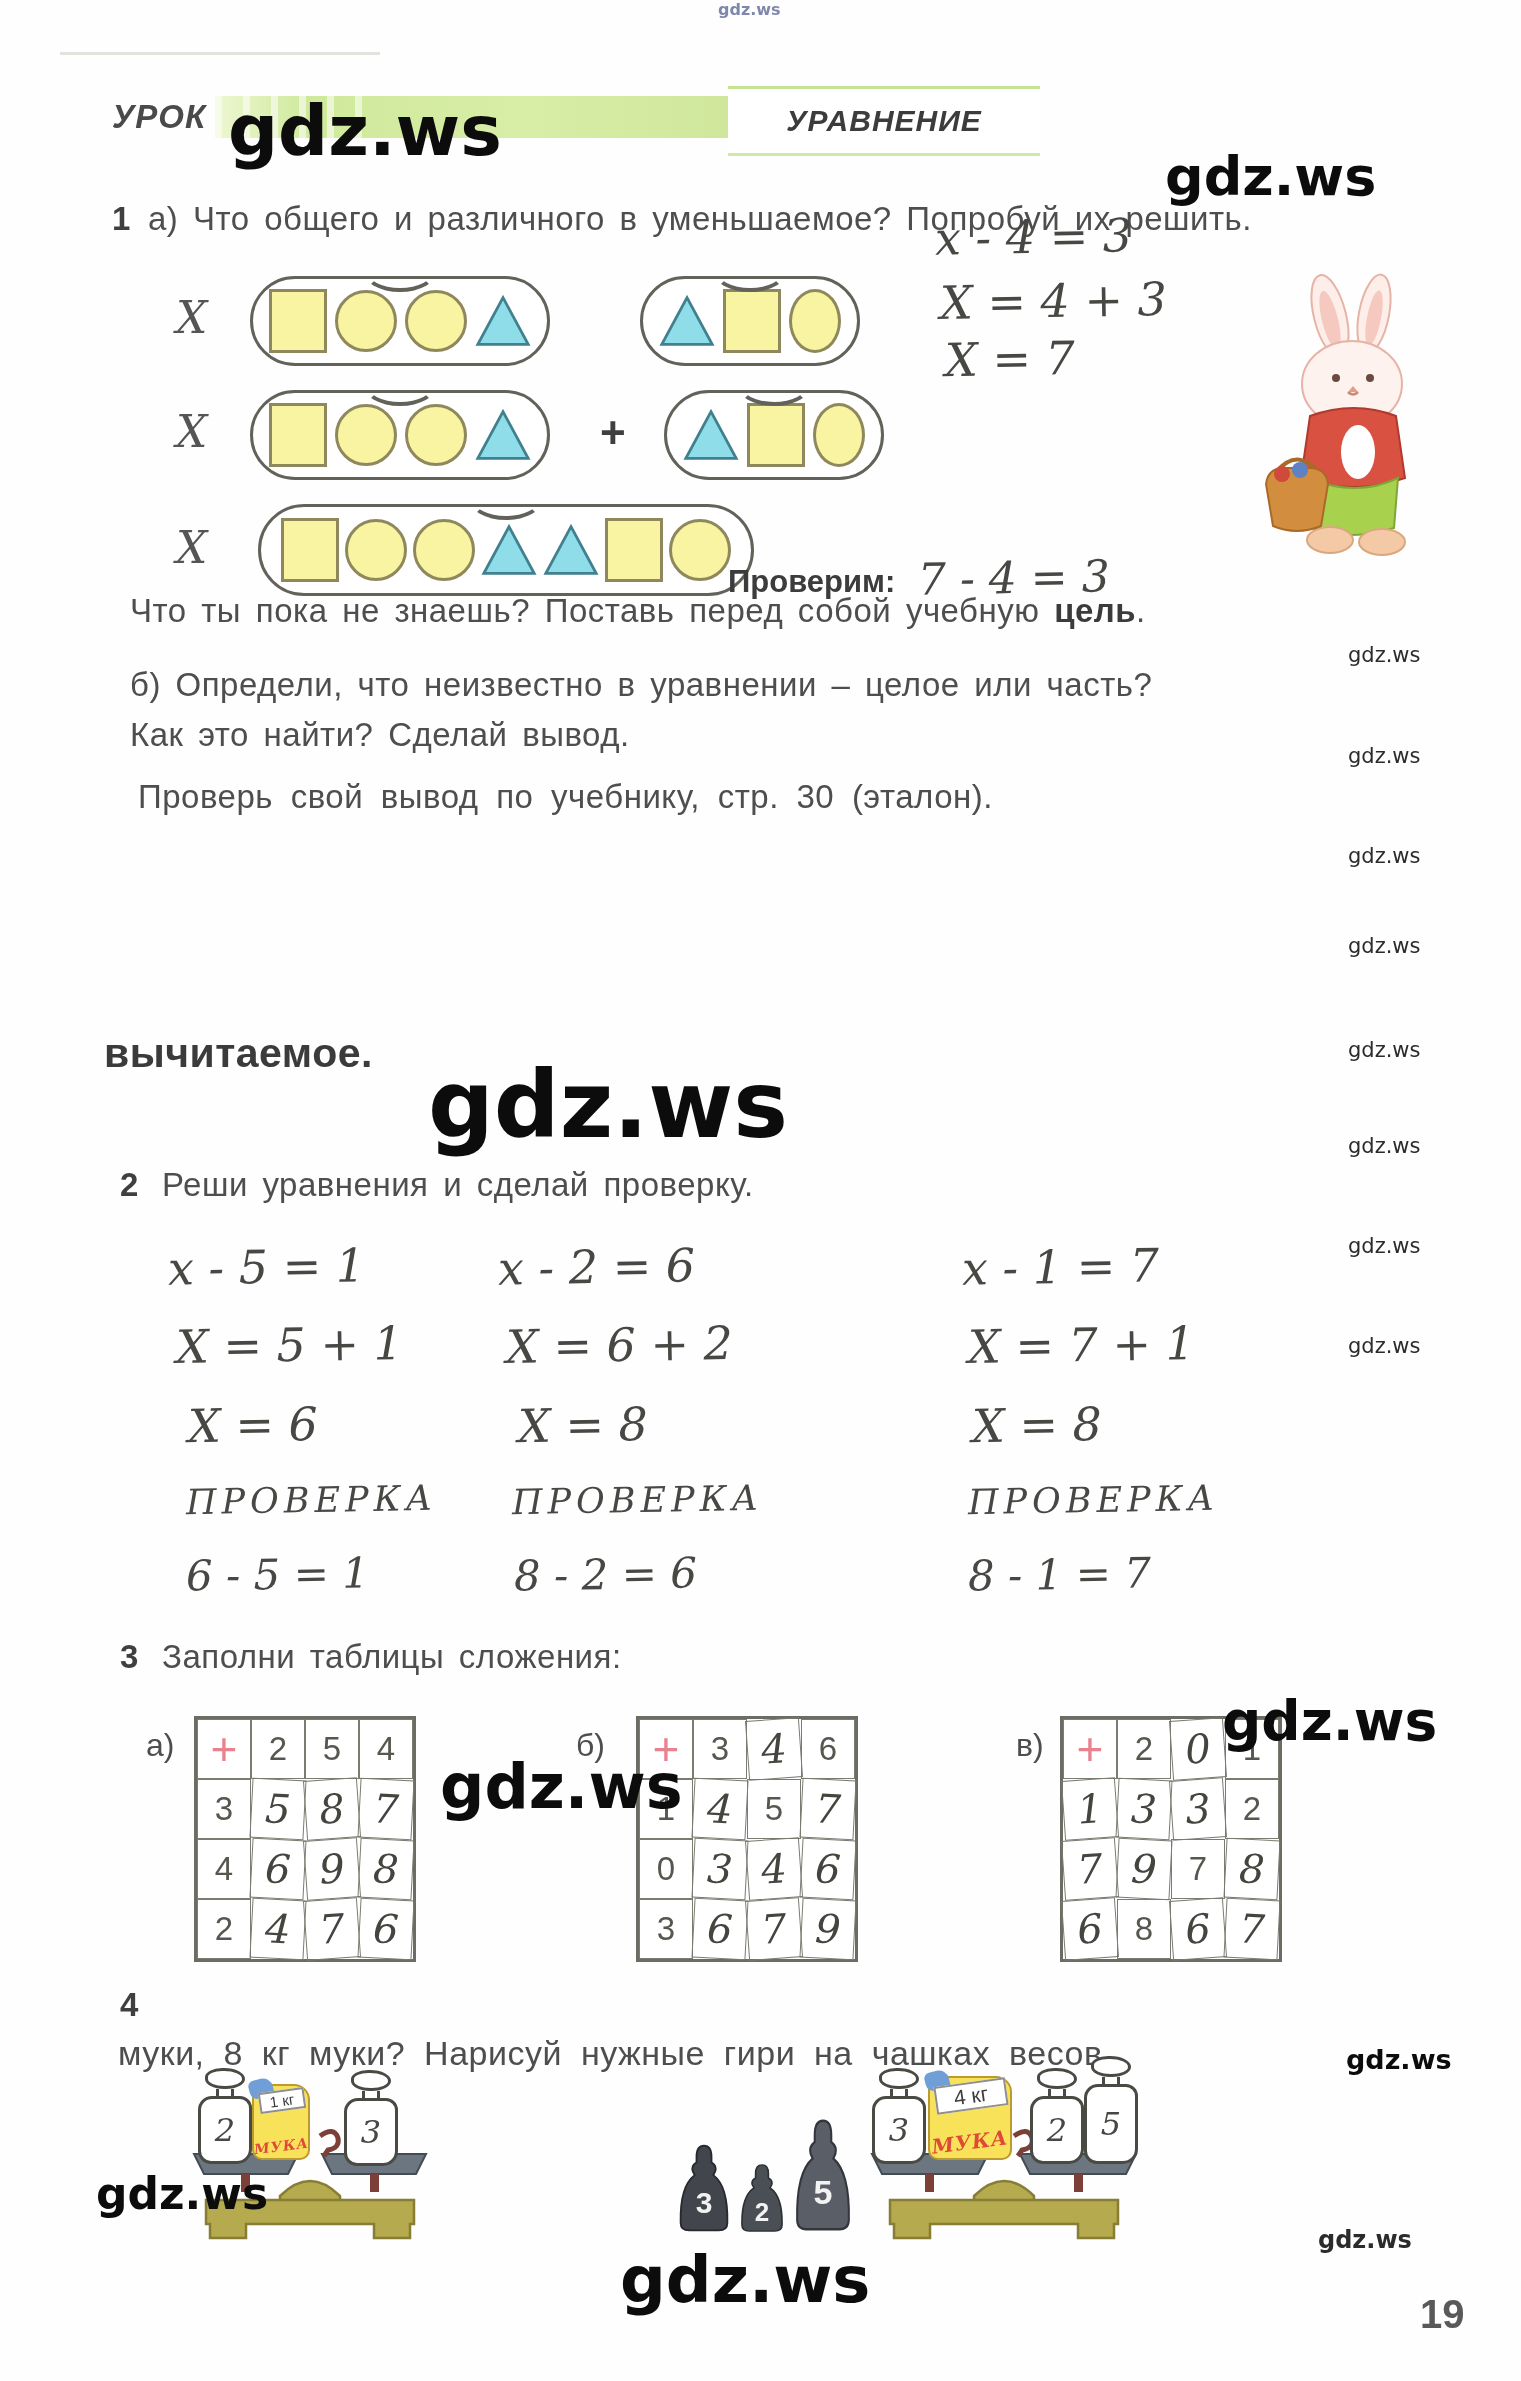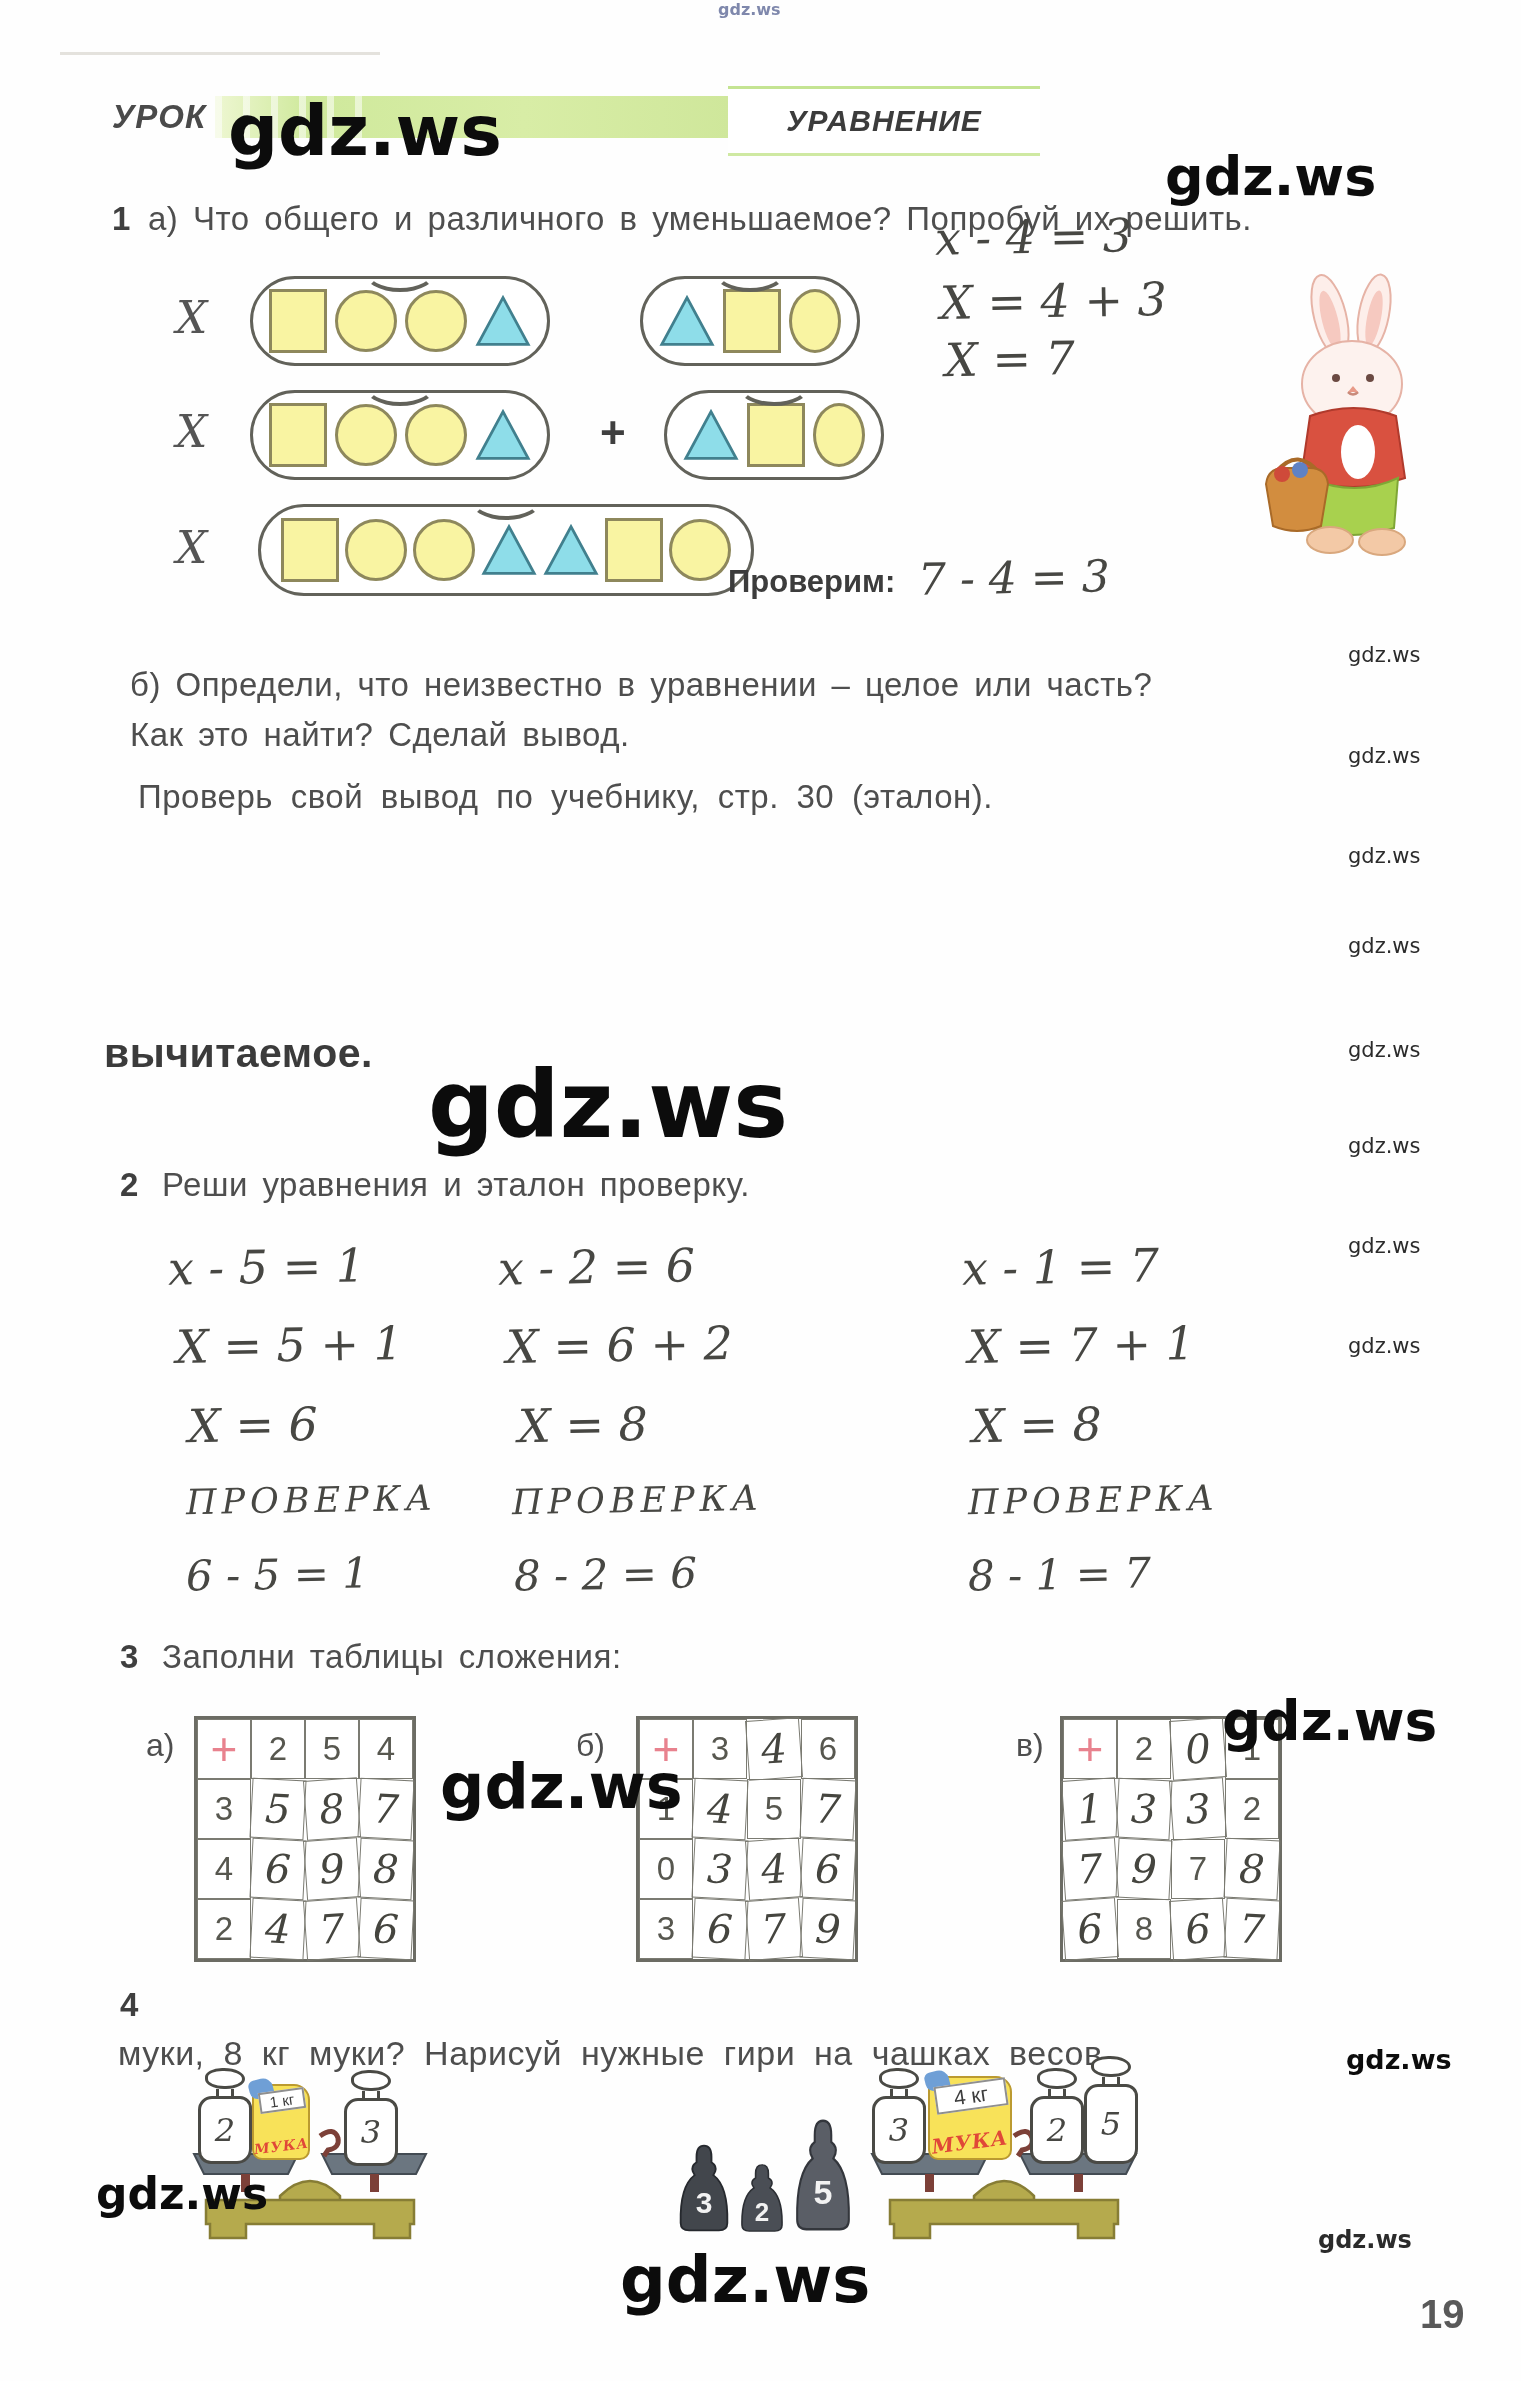--- a/index.html
+++ b/index.html
@@ -183,37 +183,40 @@
     <ellipse cx="96" cy="184" rx="17" ry="27" fill="#fff"></ellipse>
     <path d="M46,210 q48,20 90,0 l-4,50 q-42,14 -82,0 Z" fill="#a8d14e" stroke="#7fa636" stroke-width="2"></path>
     <ellipse cx="68" cy="272" rx="23" ry="13" fill="#f3c9a6" stroke="#d9a87e" stroke-width="2"></ellipse>
     <ellipse cx="120" cy="274" rx="23" ry="13" fill="#f3c9a6" stroke="#d9a87e" stroke-width="2"></ellipse>
     <path d="M14,204 q22,-26 44,2" stroke="#a96a28" stroke-width="4" fill="none"></path>
     <path d="M4,216 q2,-16 18,-16 l26,0 q16,0 18,16 l-7,42 q-24,10 -48,0 Z" fill="#d28d3f" stroke="#a96a28" stroke-width="2"></path>
     <circle cx="20" cy="206" r="8" fill="#cf4a3a"></circle>
     <circle cx="38" cy="202" r="8" fill="#5f82c4"></circle>
   </svg>
 
+  <div class="abs print para" style="left:130px;top:592px">
+    <span>Что ты пока не знаешь? Поставь перед собой учебную </span><span style="font-weight:bold;color:#3b3b3b">цель</span><span>.</span>
+  </div>
   <span class="abs print para" style="left:130px;top:666px">б) Определи, что неизвестно в уравнении – целое или часть?</span>
   <span class="abs print para" style="left:130px;top:716px">Как это найти? Сделай вывод.</span>
   <span class="abs print para" style="left:138px;top:778px;word-spacing:8px">Проверь свой вывод по учебнику, стр. 30 (эталон).</span>
 
   <span class="wm-sm" style="left:1348px;top:645px">gdz.ws</span>
   <span class="wm-sm" style="left:1348px;top:746px">gdz.ws</span>
   <span class="wm-sm" style="left:1348px;top:846px">gdz.ws</span>
 
   <span class="abs print concl" style="left:104px;top:1030px">вычитаемое.</span>
   <span class="wm-sm" style="left:1348px;top:936px">gdz.ws</span>
   <span class="wm-sm" style="left:1348px;top:1040px">gdz.ws</span>
 
   <span class="wm" style="left:428px;top:1060px;font-size:92px">gdz.ws</span>
   <span class="wm-sm" style="left:1348px;top:1136px">gdz.ws</span>
 
   <span class="abs print tasknum" style="left:120px;top:1166px">2</span>
-  <span class="abs print para" style="left:162px;top:1166px">Реши уравнения и эталон проверку.</span>
+  <span class="abs print para" style="left:162px;top:1166px">Реши уравнения и сделай проверку.</span>
 
   <span class="abs hw eq" style="left:168px;top:1240px">x - 5 = 1</span>
   <span class="abs hw eq" style="left:176px;top:1318px">X = 5 + 1</span>
   <span class="abs hw eq" style="left:188px;top:1398px">X = 6</span>
   <span class="abs hw pro" style="left:186px;top:1480px">ПРОВЕРКА</span>
   <span class="abs hw eq" style="left:186px;top:1550px;font-size:42px">6 - 5 = 1</span>
 
   <span class="abs hw eq" style="left:498px;top:1240px">x - 2 = 6</span>
   <span class="abs hw eq" style="left:506px;top:1318px">X = 6 + 2</span>
   <span class="abs hw eq" style="left:518px;top:1398px">X = 8</span>

